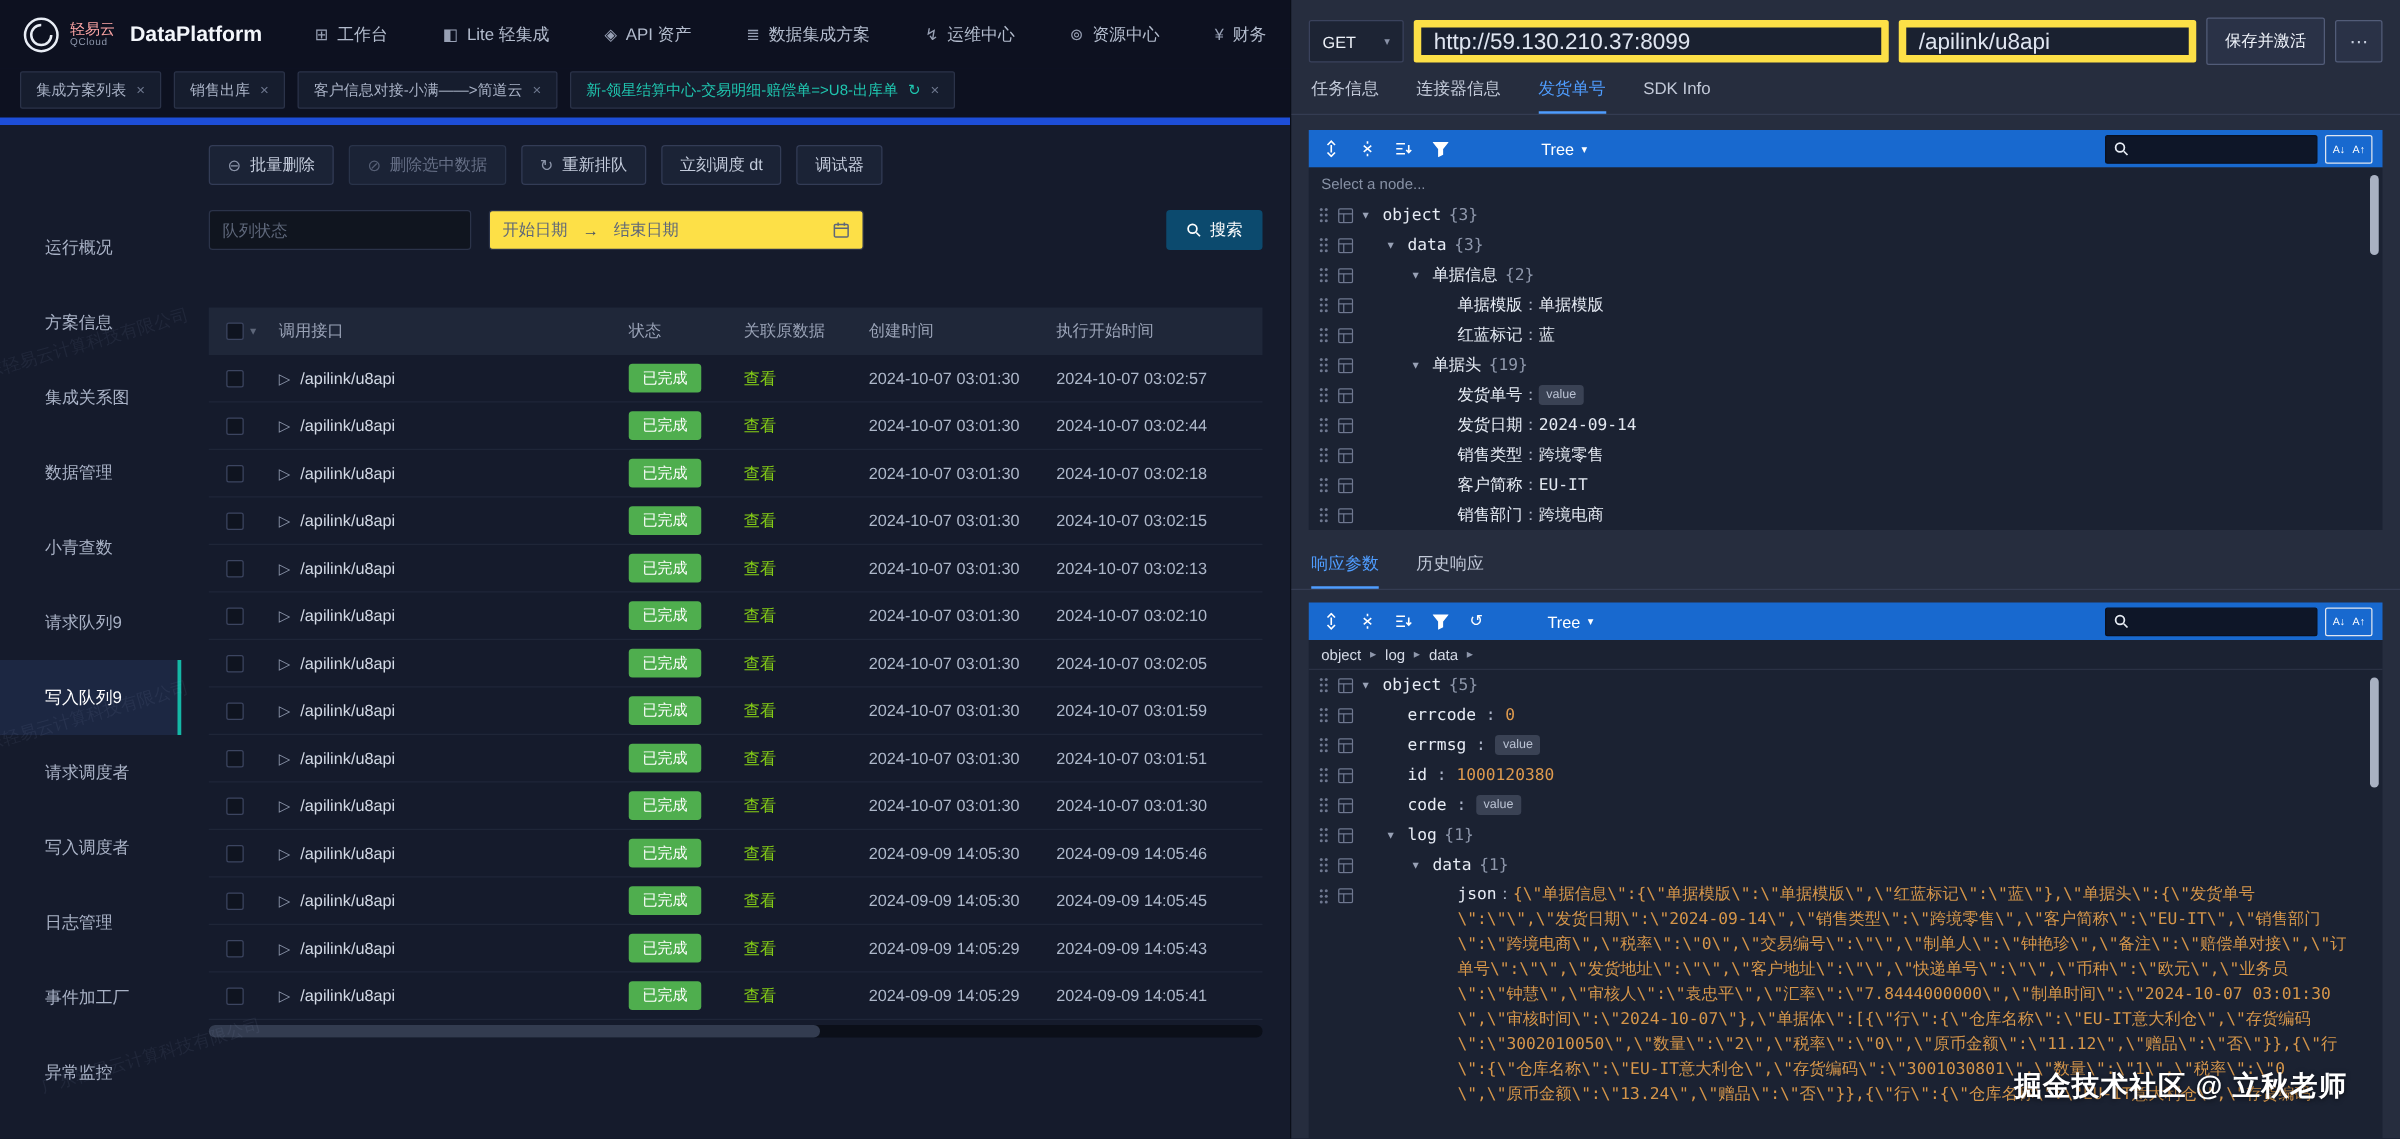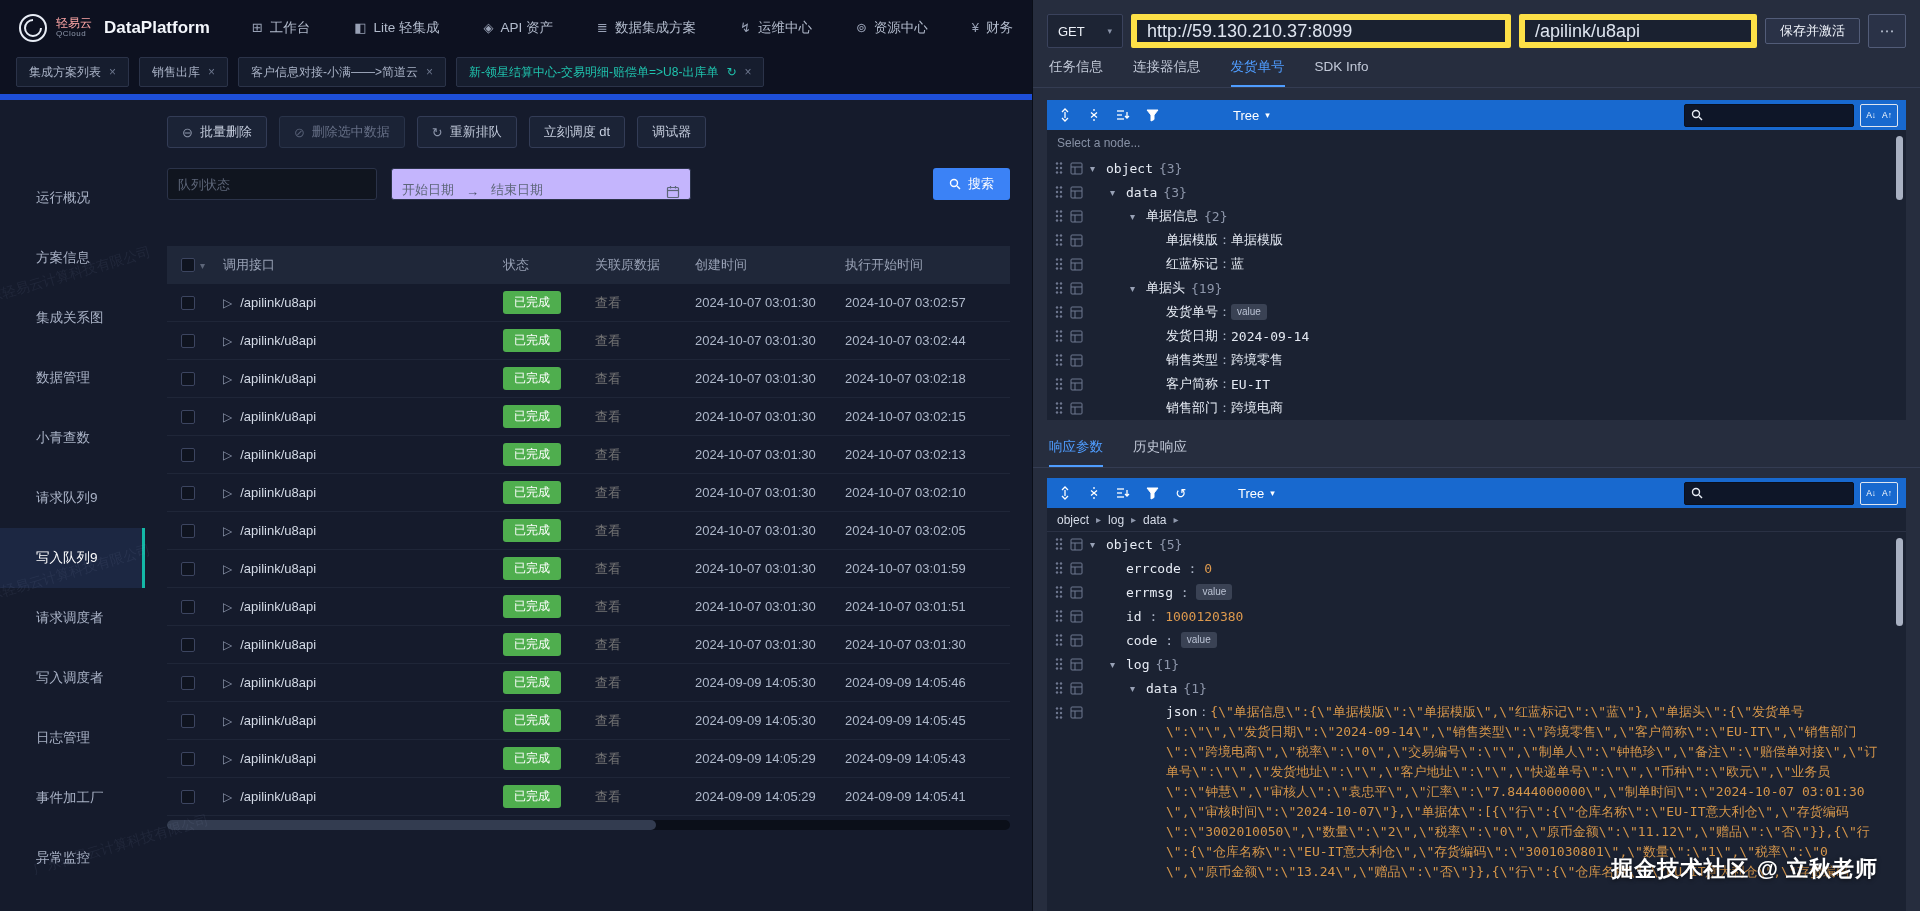--- a/index.html
+++ b/index.html
@@ -33,53 +33,53 @@
   .btn-row{display:flex;gap:12px}
   .btn{height:32px;display:inline-flex;align-items:center;gap:7px;padding:0 14px;background:#1b2336;border:1px solid #333c56;border-radius:3px;font-size:13px;color:#c4ccdc;cursor:pointer;white-space:nowrap}
   .btn.disabled{color:#656e85;border-color:#293349}
   .btn-ico{font-size:13px;color:#8b94a9}
   .btn.disabled .btn-ico{color:#565f75}
 
   .filter-row{display:flex;gap:14px;margin-top:20px;align-items:center}
   .inp{height:32px;background:#10151f;border:1px solid #2b3349;border-radius:3px;color:#d4dbe8;font-size:13px;padding:0 10px;outline:none}
   .inp::placeholder{color:#5d6679}
   #queue-input{width:210px}
-  .daterange{width:300px;height:32px;background:#c4b5fd;border:1px solid #2b3349;border-radius:3px;display:flex;align-items:flex-end;padding:0 10px;gap:12px;font-size:13px;color:#5d6679;cursor:pointer}
+  .daterange{width:300px;height:32px;background:#fde047;border:1px solid #2b3349;border-radius:3px;display:flex;align-items:center;padding:0 10px;gap:12px;font-size:13px;color:#5d6679;cursor:pointer}
   .dr-arrow{color:#454f64}
   .dr-cal{margin-left:auto;color:#5d6679;display:flex}
-  .search-btn{margin-left:auto;height:32px;padding:0 16px;background:#3b82f6;border:none;border-radius:3px;color:#fff;font-size:13px;display:inline-flex;align-items:center;gap:7px;cursor:pointer}
+  .search-btn{margin-left:auto;height:32px;padding:0 16px;background:#0c4a6e;border:none;border-radius:3px;color:#fff;font-size:13px;display:inline-flex;align-items:center;gap:7px;cursor:pointer}
 
   .table{margin-top:46px}
   .thead,.tr{display:grid;grid-template-columns:46px 290px 92px 100px 150px 1fr;align-items:center}
   .thead{height:38px;background:#1f2739;font-size:13px;color:#99a2b6}
   .tr{height:38px;border-bottom:1px solid #1f2638;font-size:13px;color:#b9c2d4}
   .th-cb,.td-cb{display:flex;align-items:center;gap:5px;padding-left:14px}
   .cb{width:14px;height:14px;border:1px solid #3c4560;border-radius:2px;background:#0f1420;display:inline-block;flex:none;cursor:pointer}
   .hdr-caret{color:#5d6679;font-size:10px;cursor:pointer}
   .th.c1,.api-cell{padding-left:10px}
   .api-cell{display:flex;align-items:center;gap:8px;color:#d3dae6}
   .play{color:#8f99ae;font-size:12px;cursor:pointer}
   .api{cursor:pointer}
   .status-badge{display:inline-block;padding:3px 11px;background:#4fae4e;color:#fff;border-radius:3px;font-size:12px}
-  .view-link{color:#737373;cursor:pointer}
+  .view-link{color:#84cc16;cursor:pointer}
   .cell-time{color:#aeb8ca}
   .h-scroll{margin-top:4px;height:10px;background:#0b0f19;border-radius:5px;position:relative}
   .h-thumb{position:absolute;left:0;top:0;height:10px;width:58%;background:#333c50;border-radius:5px;cursor:pointer}
 
   .wm{position:absolute;font-size:14px;color:rgba(190,205,235,.07);transform:rotate(-16deg);white-space:nowrap;pointer-events:none;z-index:5}
 
   
   .panel{position:absolute;top:0;left:1032px;width:888px;height:911px;background:#262d3e;border-left:1px solid #0a0e18;display:flex;flex-direction:column;overflow:hidden}
   .api-bar{display:flex;gap:8px;padding:14px 14px 0;align-items:center;flex:none}
   .method{width:76px;height:34px;background:#1d2434;border:1px solid #3a425c;border-radius:2px;display:flex;align-items:center;justify-content:space-between;padding:0 10px;font-size:13px;color:#edf1f8;cursor:pointer;flex:none}
   .method .mcaret{color:#8a93a8;font-size:9px}
   .pinp{height:34px;background:#1a2130;border:6px solid #fde047;border-radius:2px;color:#dfe5f0;font-size:18px;padding:0 10px;outline:none}
   .url-inp{flex:1;min-width:0}
   .path-inp{width:238px;flex:none}
-  .save-btn{height:26px;padding:0 14px;background:#2a3247;border:1px solid #525c78;border-radius:2px;color:#eef2f9;font-size:13px;cursor:pointer;white-space:nowrap;flex:none}
+  .save-btn{height:38px;padding:0 14px;background:#2a3247;border:1px solid #525c78;border-radius:2px;color:#eef2f9;font-size:13px;cursor:pointer;white-space:nowrap;flex:none}
   .more-btn{width:38px;height:34px;background:#2a3247;border:1px solid #525c78;border-radius:2px;color:#c7cfde;font-size:15px;cursor:pointer;flex:none}
 
   .ptabs{display:flex;gap:30px;padding:0 16px;height:40px;align-items:stretch;border-bottom:1px solid #343c52;flex:none}
   .ptab{font-size:13.5px;color:#c2c9d8;cursor:pointer;display:flex;align-items:center;border-bottom:2px solid transparent}
   .ptab.active{color:#4f9dff;border-bottom-color:#4f9dff}
 
   .jsec1{margin:12px 14px 0;flex:none}
   .jsec2{margin:10px 14px 0;flex:1;display:flex;flex-direction:column;min-height:0}
   .jtoolbar{height:30px;background:#1869cf;display:flex;align-items:center;padding:0 8px;gap:9px;flex:none}
   .jt-ico{width:20px;height:20px;display:flex;align-items:center;justify-content:center;color:#fff;cursor:pointer;font-size:13px}

